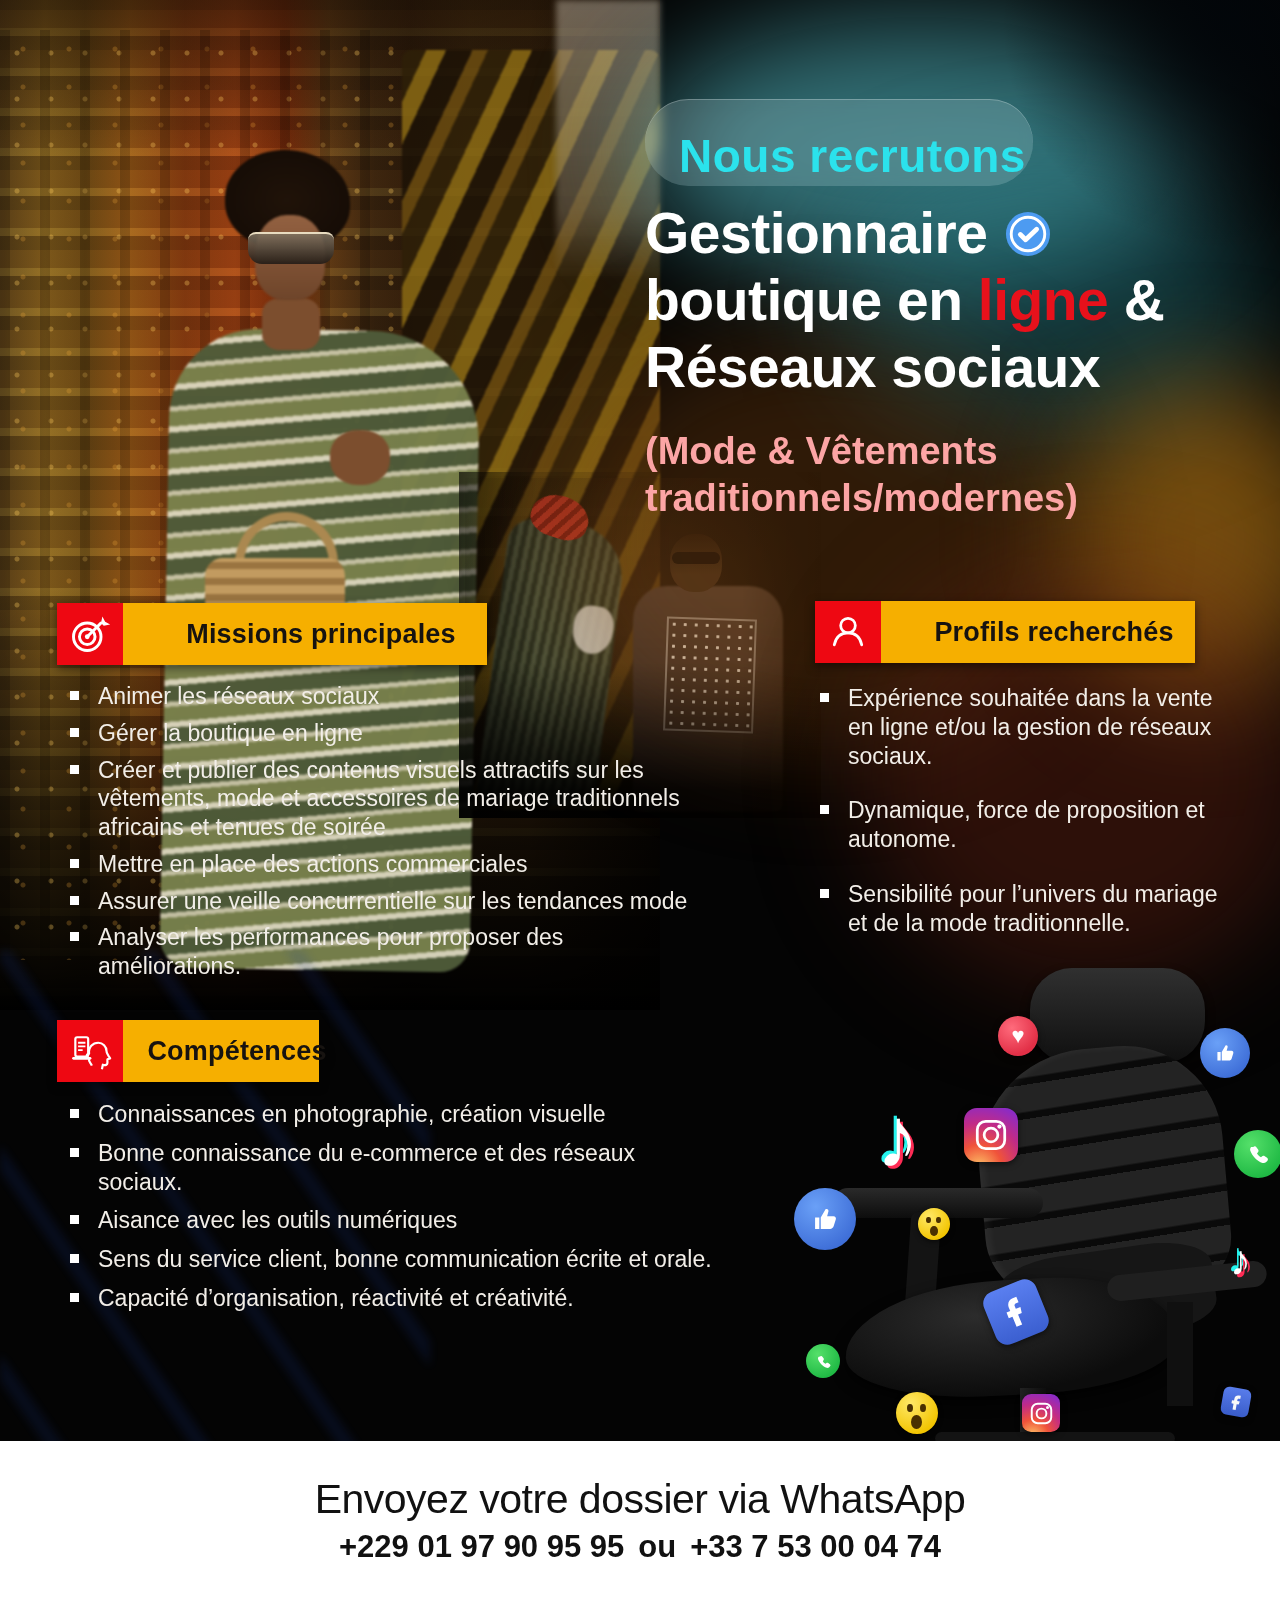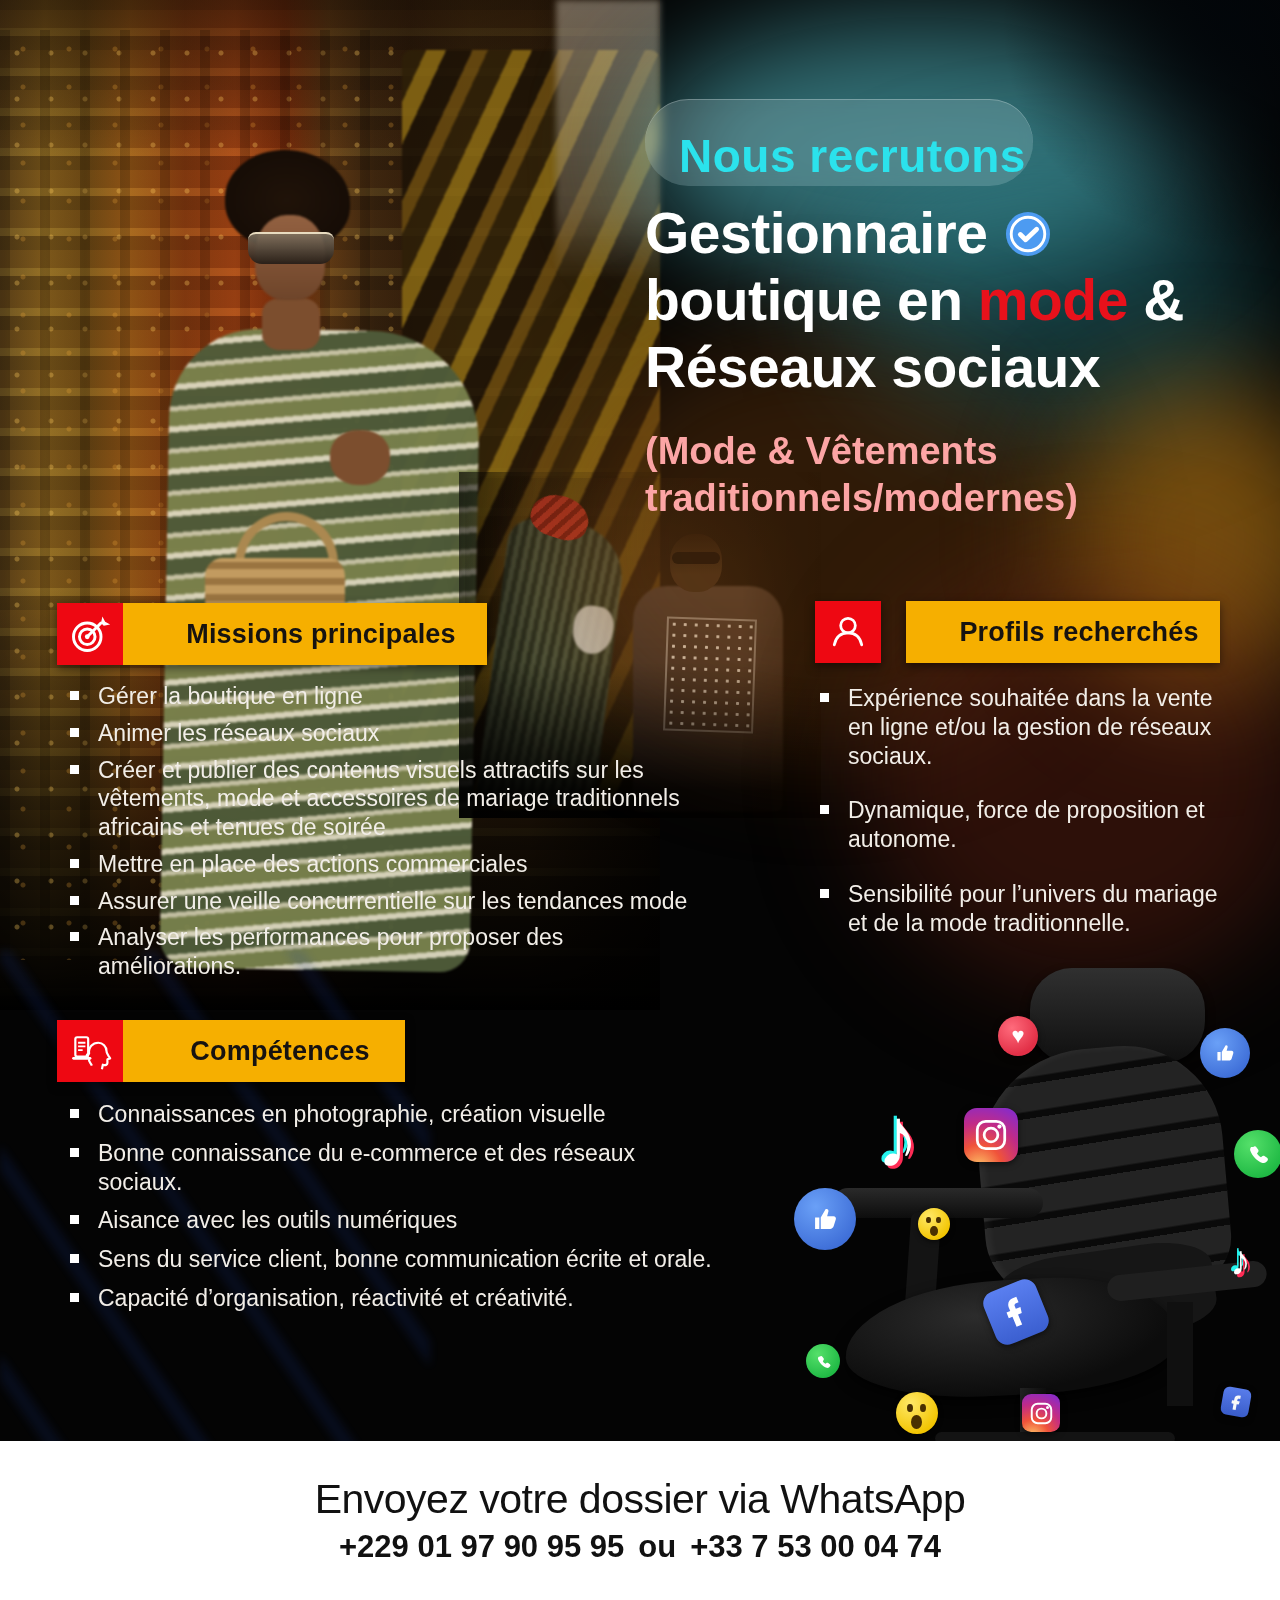--- a/index.html
+++ b/index.html
@@ -127,24 +127,24 @@
   .verified{width:46px;height:46px;flex:0 0 auto;}
   .subtitle{position:absolute;left:645px;top:428px;z-index:10;color:#fca5a5;font-size:38px;font-weight:bold;line-height:47px;}
 
   .sec-head{position:absolute;z-index:10;display:flex;filter:drop-shadow(0 3px 5px rgba(0,0,0,.5));}
   .icon-box{width:66px;height:62px;background:#EE0812;display:flex;align-items:center;justify-content:center;flex:0 0 auto;}
   .icon-box svg{width:44px;height:44px;}
   .sec-banner{height:62px;background:#F6AF00;display:flex;align-items:center;justify-content:center;
     color:#171310;font-size:27px;font-weight:bold;letter-spacing:.2px;box-sizing:border-box;padding-left:32px;}
   .head-missions{left:57px;top:603px;}
   .head-missions .sec-banner{width:364px;}
-  .head-profils{left:815px;top:601px;gap:25px;}
+  .head-profils{left:815px;top:601px;}
   .head-profils .sec-banner{width:314px;}
   .head-competences{left:57px;top:1020px;}
-  .head-competences .sec-banner{width:282px;}
+  .head-competences .sec-banner{width:196px;}
 
   ul.blist{position:absolute;z-index:10;list-style:none;margin:0;padding:0;color:#f2eee8;font-size:23px;line-height:1.25;}
   ul.blist li{position:relative;padding-left:30px;}
   ul.blist li::before{content:"";position:absolute;left:2px;top:9px;width:9px;height:9px;background:#fff;}
   .list-missions{left:68px;top:682px;width:640px;}
   .list-missions li{margin-bottom:8px;}
   .list-profils{left:818px;top:684px;width:405px;}
   .list-profils li{margin-bottom:26px;padding-left:34px;}
   .list-competences{left:68px;top:1100px;width:650px;}
   .list-competences li{margin-bottom:10px;}
@@ -280,21 +280,21 @@
 
   <h1 class="title">
     <span class="t-line1">
       <span>Gestionnaire</span>
       <svg class="verified" viewBox="0 0 48 48">
         <circle cx="24" cy="24" r="23" fill="#4D9BF1"></circle>
         <circle cx="24" cy="24" r="17.5" fill="none" stroke="#fff" stroke-width="3"></circle>
         <path d="M16 24.5l5.5 5.5L33 19" stroke="#fff" stroke-width="5" fill="none" stroke-linecap="round" stroke-linejoin="round"></path>
       </svg>
     </span>
-    <span class="t-line"><span>boutique en </span><span class="red">mode</span><span> &amp;</span></span>
+    <span class="t-line"><span>boutique en </span><span class="red">ligne</span><span> &amp;</span></span>
     <span class="t-line">Réseaux sociaux</span>
   </h1>
 
   <div class="subtitle">
     <div>(Mode &amp; Vêtements</div>
     <div>traditionnels/modernes)</div>
   </div>
 
   <div class="sec-head head-missions">
     <div class="icon-box">
@@ -302,22 +302,22 @@
           <circle cx="21" cy="27" r="15" fill="none" stroke="#fff" stroke-width="3.2"></circle>
           <circle cx="21" cy="27" r="8.5" fill="none" stroke="#fff" stroke-width="3.2"></circle>
           <circle cx="21" cy="27" r="2.6" fill="#fff"></circle>
           <path d="M21 27L36 12" stroke="#fff" stroke-width="3.2" stroke-linecap="round"></path>
           <path d="M36 12l1.5-7 3 5.5 5.5 3-7 1.5z" fill="#fff"></path>
         </svg>
     </div>
     <div class="sec-banner">Missions principales</div>
   </div>
   <ul class="blist list-missions">
+    <li>Animer les réseaux sociaux</li>
     <li>Gérer la boutique en ligne</li>
-    <li>Animer les réseaux sociaux</li>
     <li>Créer et publier des contenus visuels attractifs sur les vêtements, mode et accessoires de mariage traditionnels africains et tenues de soirée</li>
     <li>Mettre en place des actions commerciales</li>
     <li>Assurer une veille concurrentielle sur les tendances mode</li>
     <li>Analyser les performances pour proposer des améliorations.</li>
   </ul>
 
   <div class="sec-head head-profils">
     <div class="icon-box">
       <svg viewBox="0 0 48 48">
           <circle cx="24" cy="17" r="8" fill="none" stroke="#fff" stroke-width="3"></circle>

